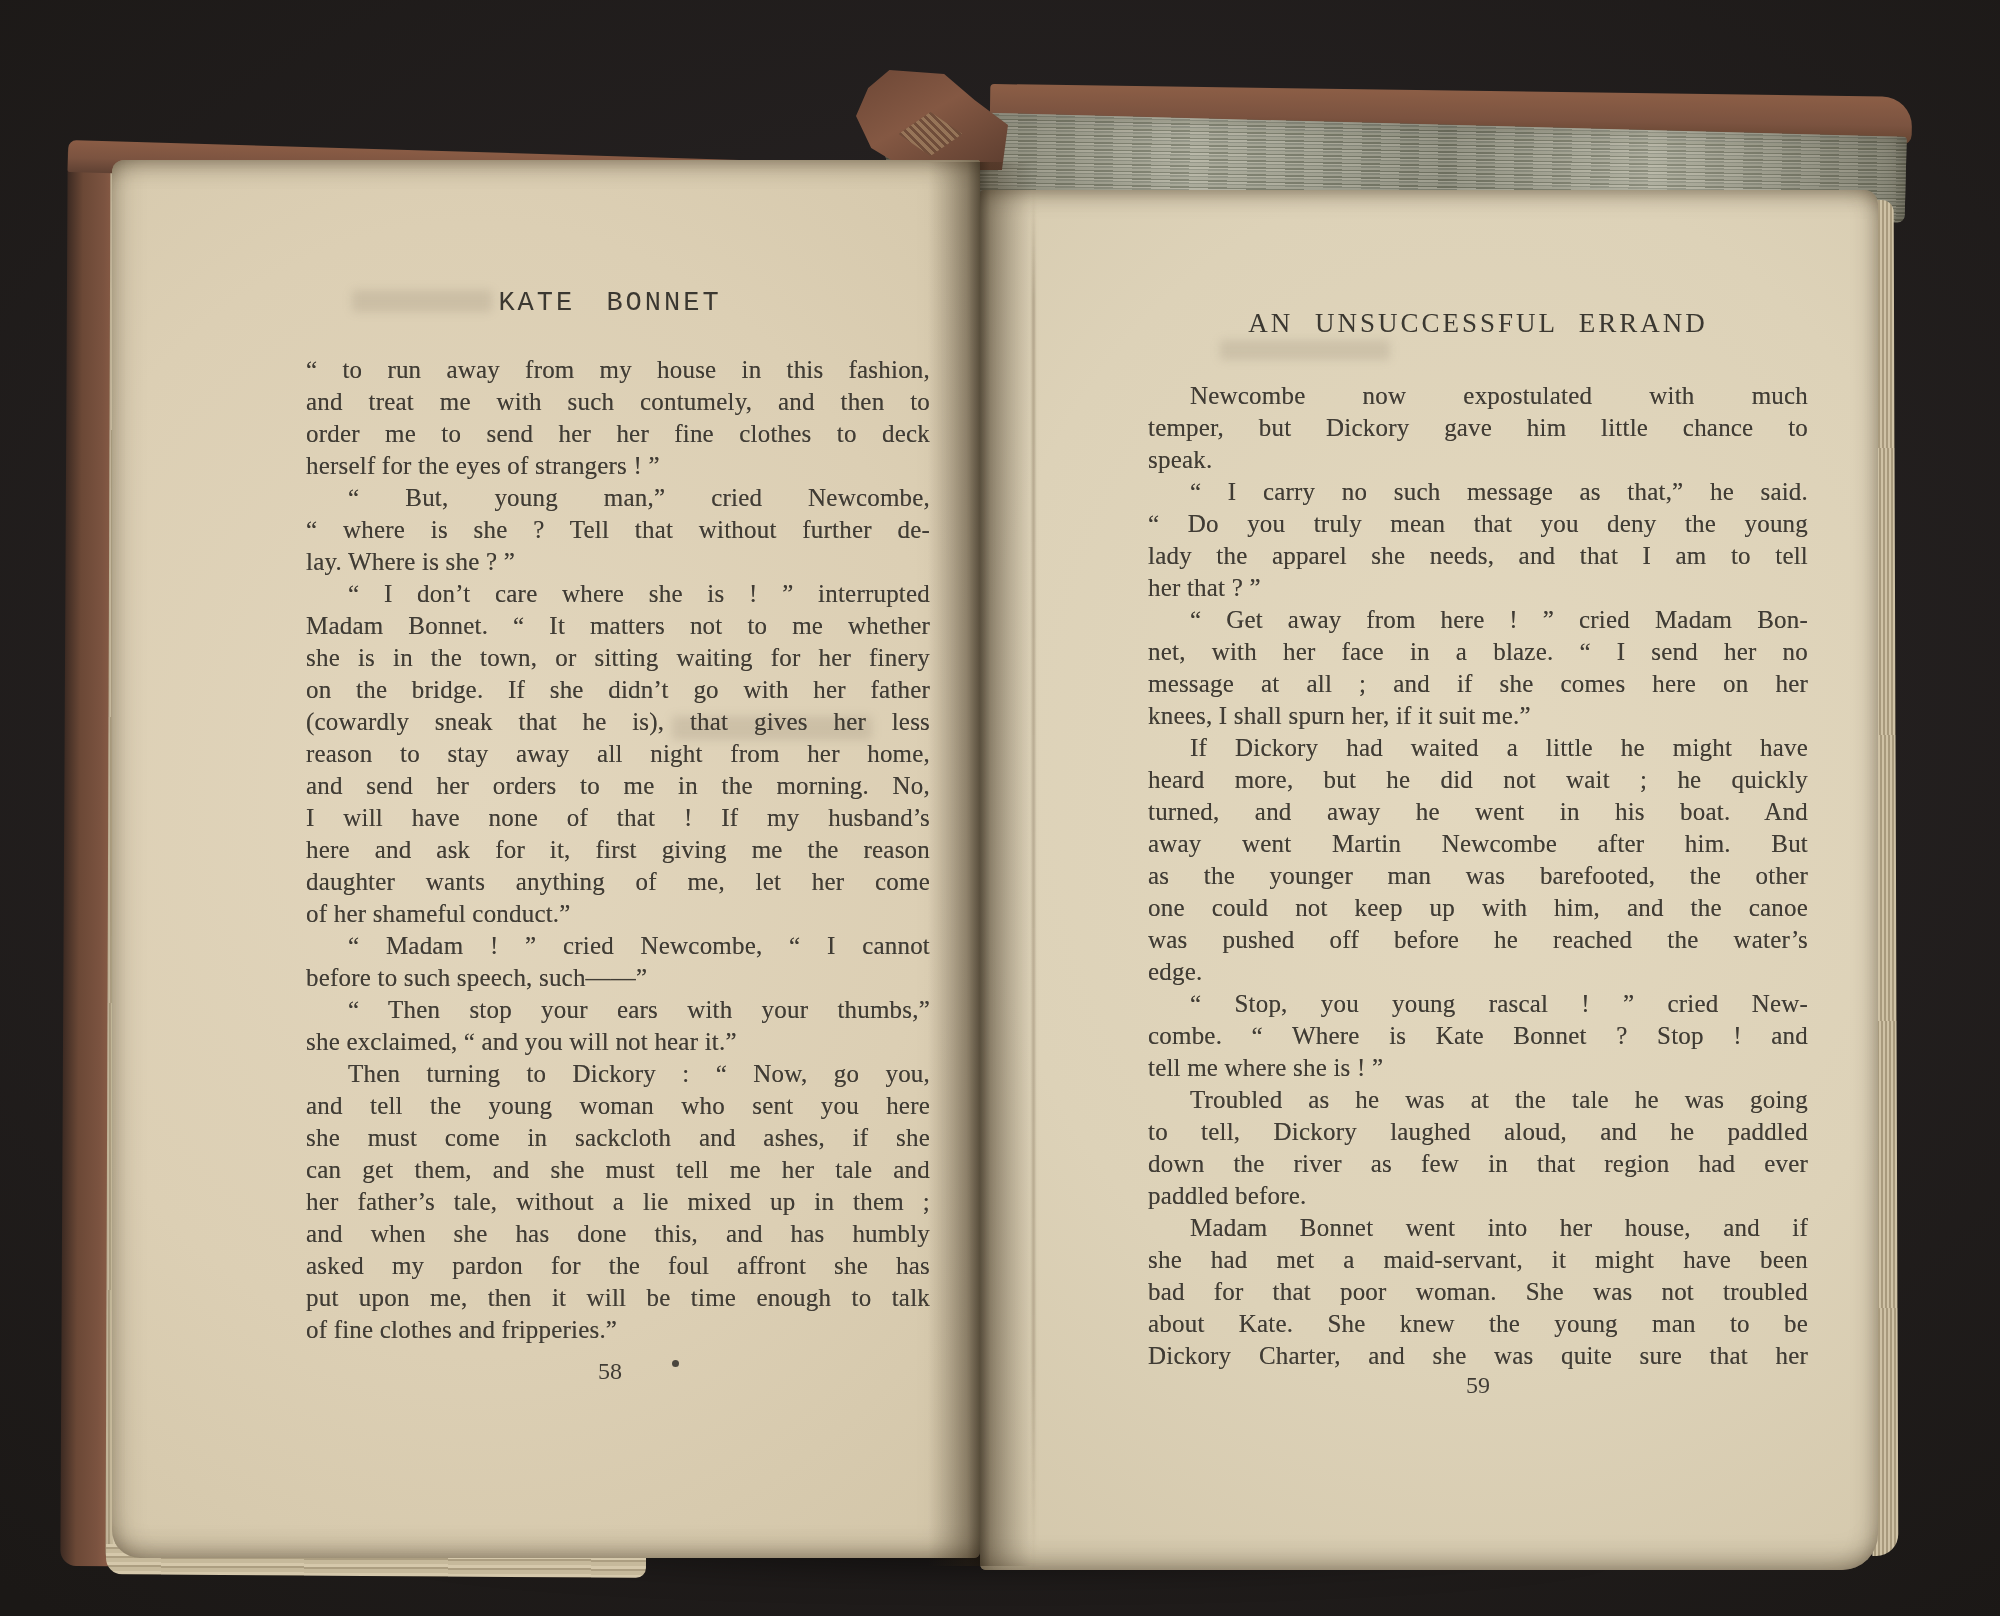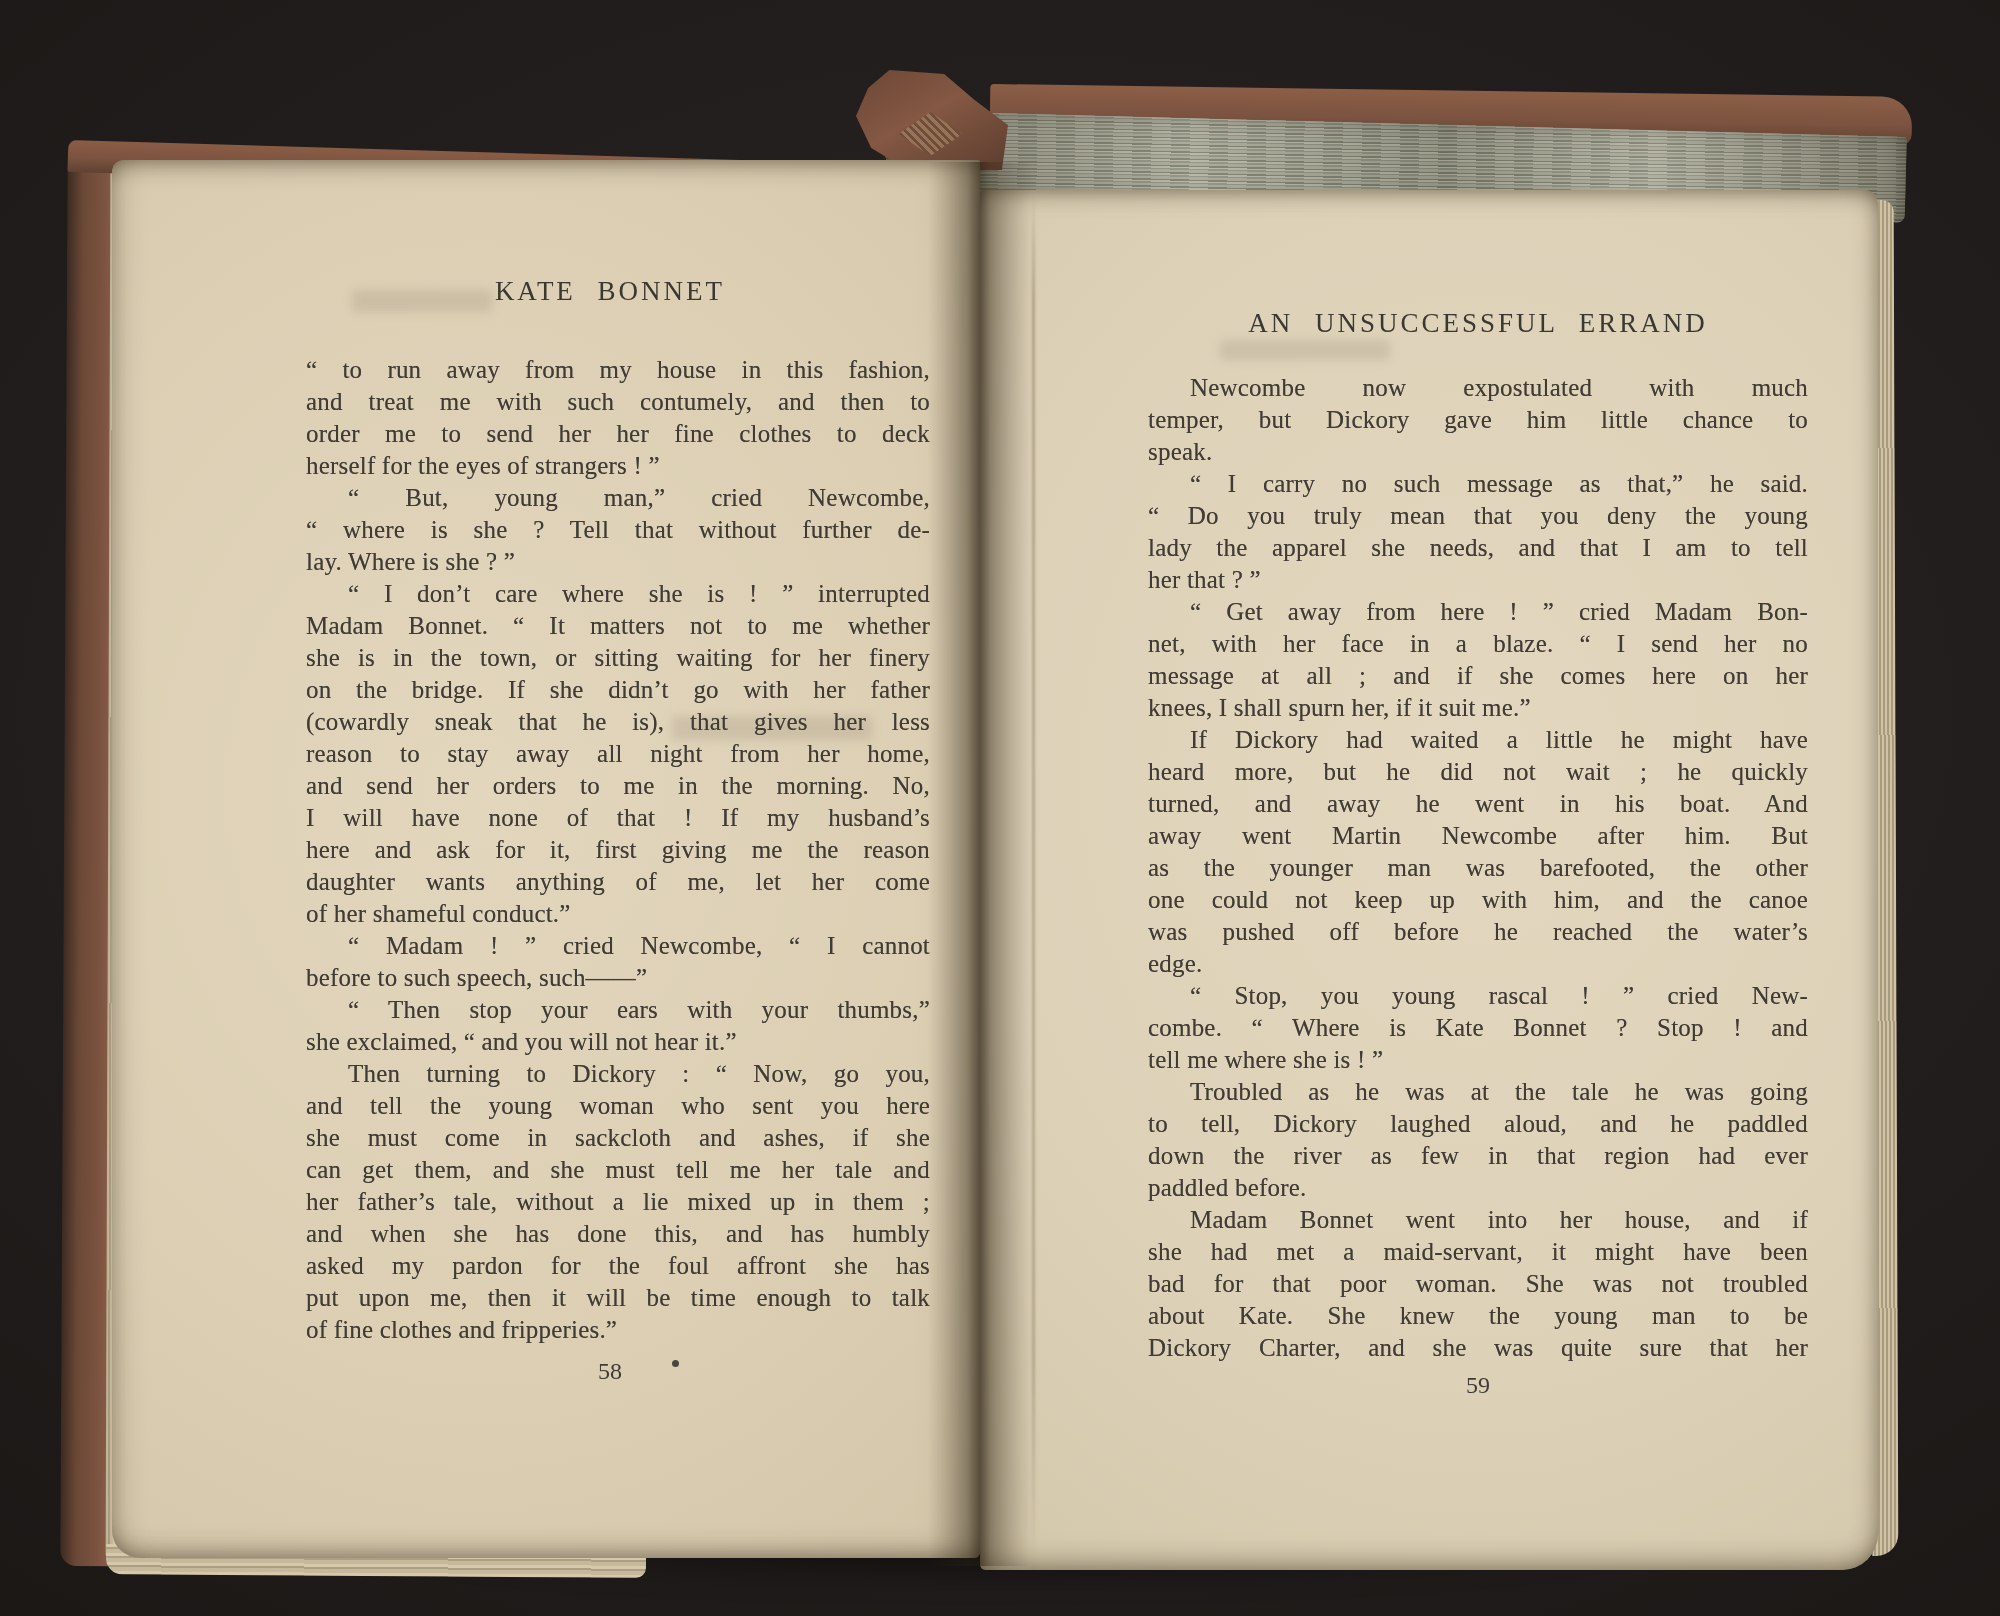--- a/index.html
+++ b/index.html
@@ -59,25 +59,25 @@
   .page-right::before{content:"";position:absolute;left:52px;top:0;width:3px;height:100%;
     background:linear-gradient(180deg,rgba(90,72,48,0),rgba(90,72,48,.32) 8%,rgba(90,72,48,.28) 85%,rgba(90,72,48,0));
     filter:blur(1px);}
   .gutter{position:absolute;left:928px;top:162px;width:104px;height:1404px;
     background:linear-gradient(90deg,rgba(40,30,16,0) 0%,rgba(52,39,22,.30) 38%,rgba(35,26,14,.52) 50%,rgba(52,39,22,.30) 60%,rgba(40,30,16,0) 100%);}
 
   
   .running-head{position:absolute;text-align:center;font-size:27px;letter-spacing:3px;
     word-spacing:12px;color:#3b3831;}
   .text-col{position:absolute;}
-  .page-left .running-head{left:186px;top:116px;width:624px;}
+  .page-left .running-head{left:186px;top:128px;width:624px;font-family:Liberation Mono, monospace;}
   .page-left .text-col{left:186px;top:194px;width:624px;margin-left:8px;}
   .page-left .page-num{left:186px;top:1198px;width:624px;}
   .page-right .running-head{left:168px;top:118px;width:660px;text-align:center;}
-  .page-right .text-col{left:168px;top:182px;width:660px;font-family:Liberation Serif, serif;}
+  .page-right .text-col{left:168px;top:190px;width:660px;font-family:Liberation Serif, serif;}
   .page-right .page-num{left:168px;top:1182px;width:660px;}
   .para{margin:0;}
   .line{font-size:25px;line-height:32px;color:var(--ink,#403c35);letter-spacing:.2px;
     text-align:justify;text-align-last:justify;text-shadow:0 0 .6px rgba(62,56,46,.55);}
   .line.last{text-align-last:left;}
   .para.indent .line:first-child{text-indent:42px;}
   .page-num{position:absolute;text-align:center;font-size:24px;color:var(--ink,#403c35);}
 
   .ghost{position:absolute;background:rgba(110,100,78,.16);filter:blur(5px);border-radius:4px;}
   .ink-dot{position:absolute;left:560px;top:1200px;width:7px;height:7px;border-radius:50%;background:#4a463e;}

